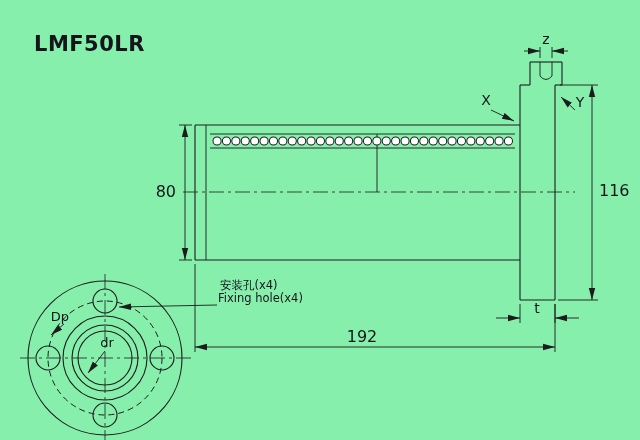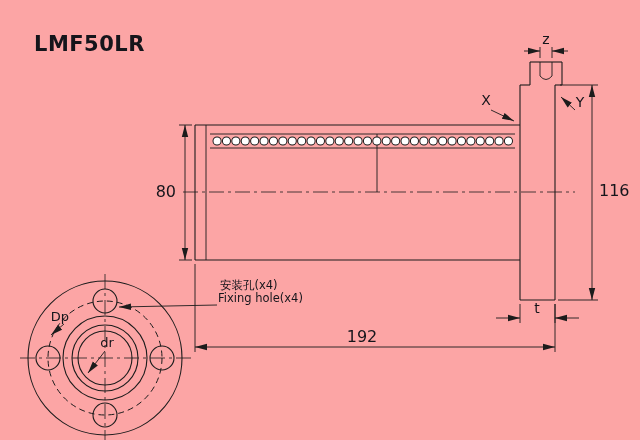--- a/index.html
+++ b/index.html
@@ -1,16 +1,16 @@
 <!DOCTYPE html>
 <html><head>
 <meta charset="utf-8">
 <style>
   html,body{margin:0;padding:0;background:#fff;}
-  .canvas{width:640px;height:440px;position:relative;background:#fca5a5;overflow:hidden;}
+  .canvas{width:640px;height:440px;position:relative;background:#86efac;overflow:hidden;}
   svg{display:block;}
   svg line, svg path, svg circle, svg rect{stroke:#1c1c1c;fill:none;stroke-width:1.1;}
   svg text{fill:#15151b;stroke:none;font-family:"DejaVu Sans","Liberation Sans",sans-serif;}
   .title-text{font-size:21px;font-weight:600;letter-spacing:.5px;}
   .dim{font-size:16px;}
   .dimsm{font-size:14px;}
   .lbl{font-size:13px;}
   .callout{font-size:11.5px;}
   .dash{stroke-dasharray:6 4;stroke-width:1;}
   .cl{stroke-dasharray:15 4 3 4;stroke-width:.8;}

